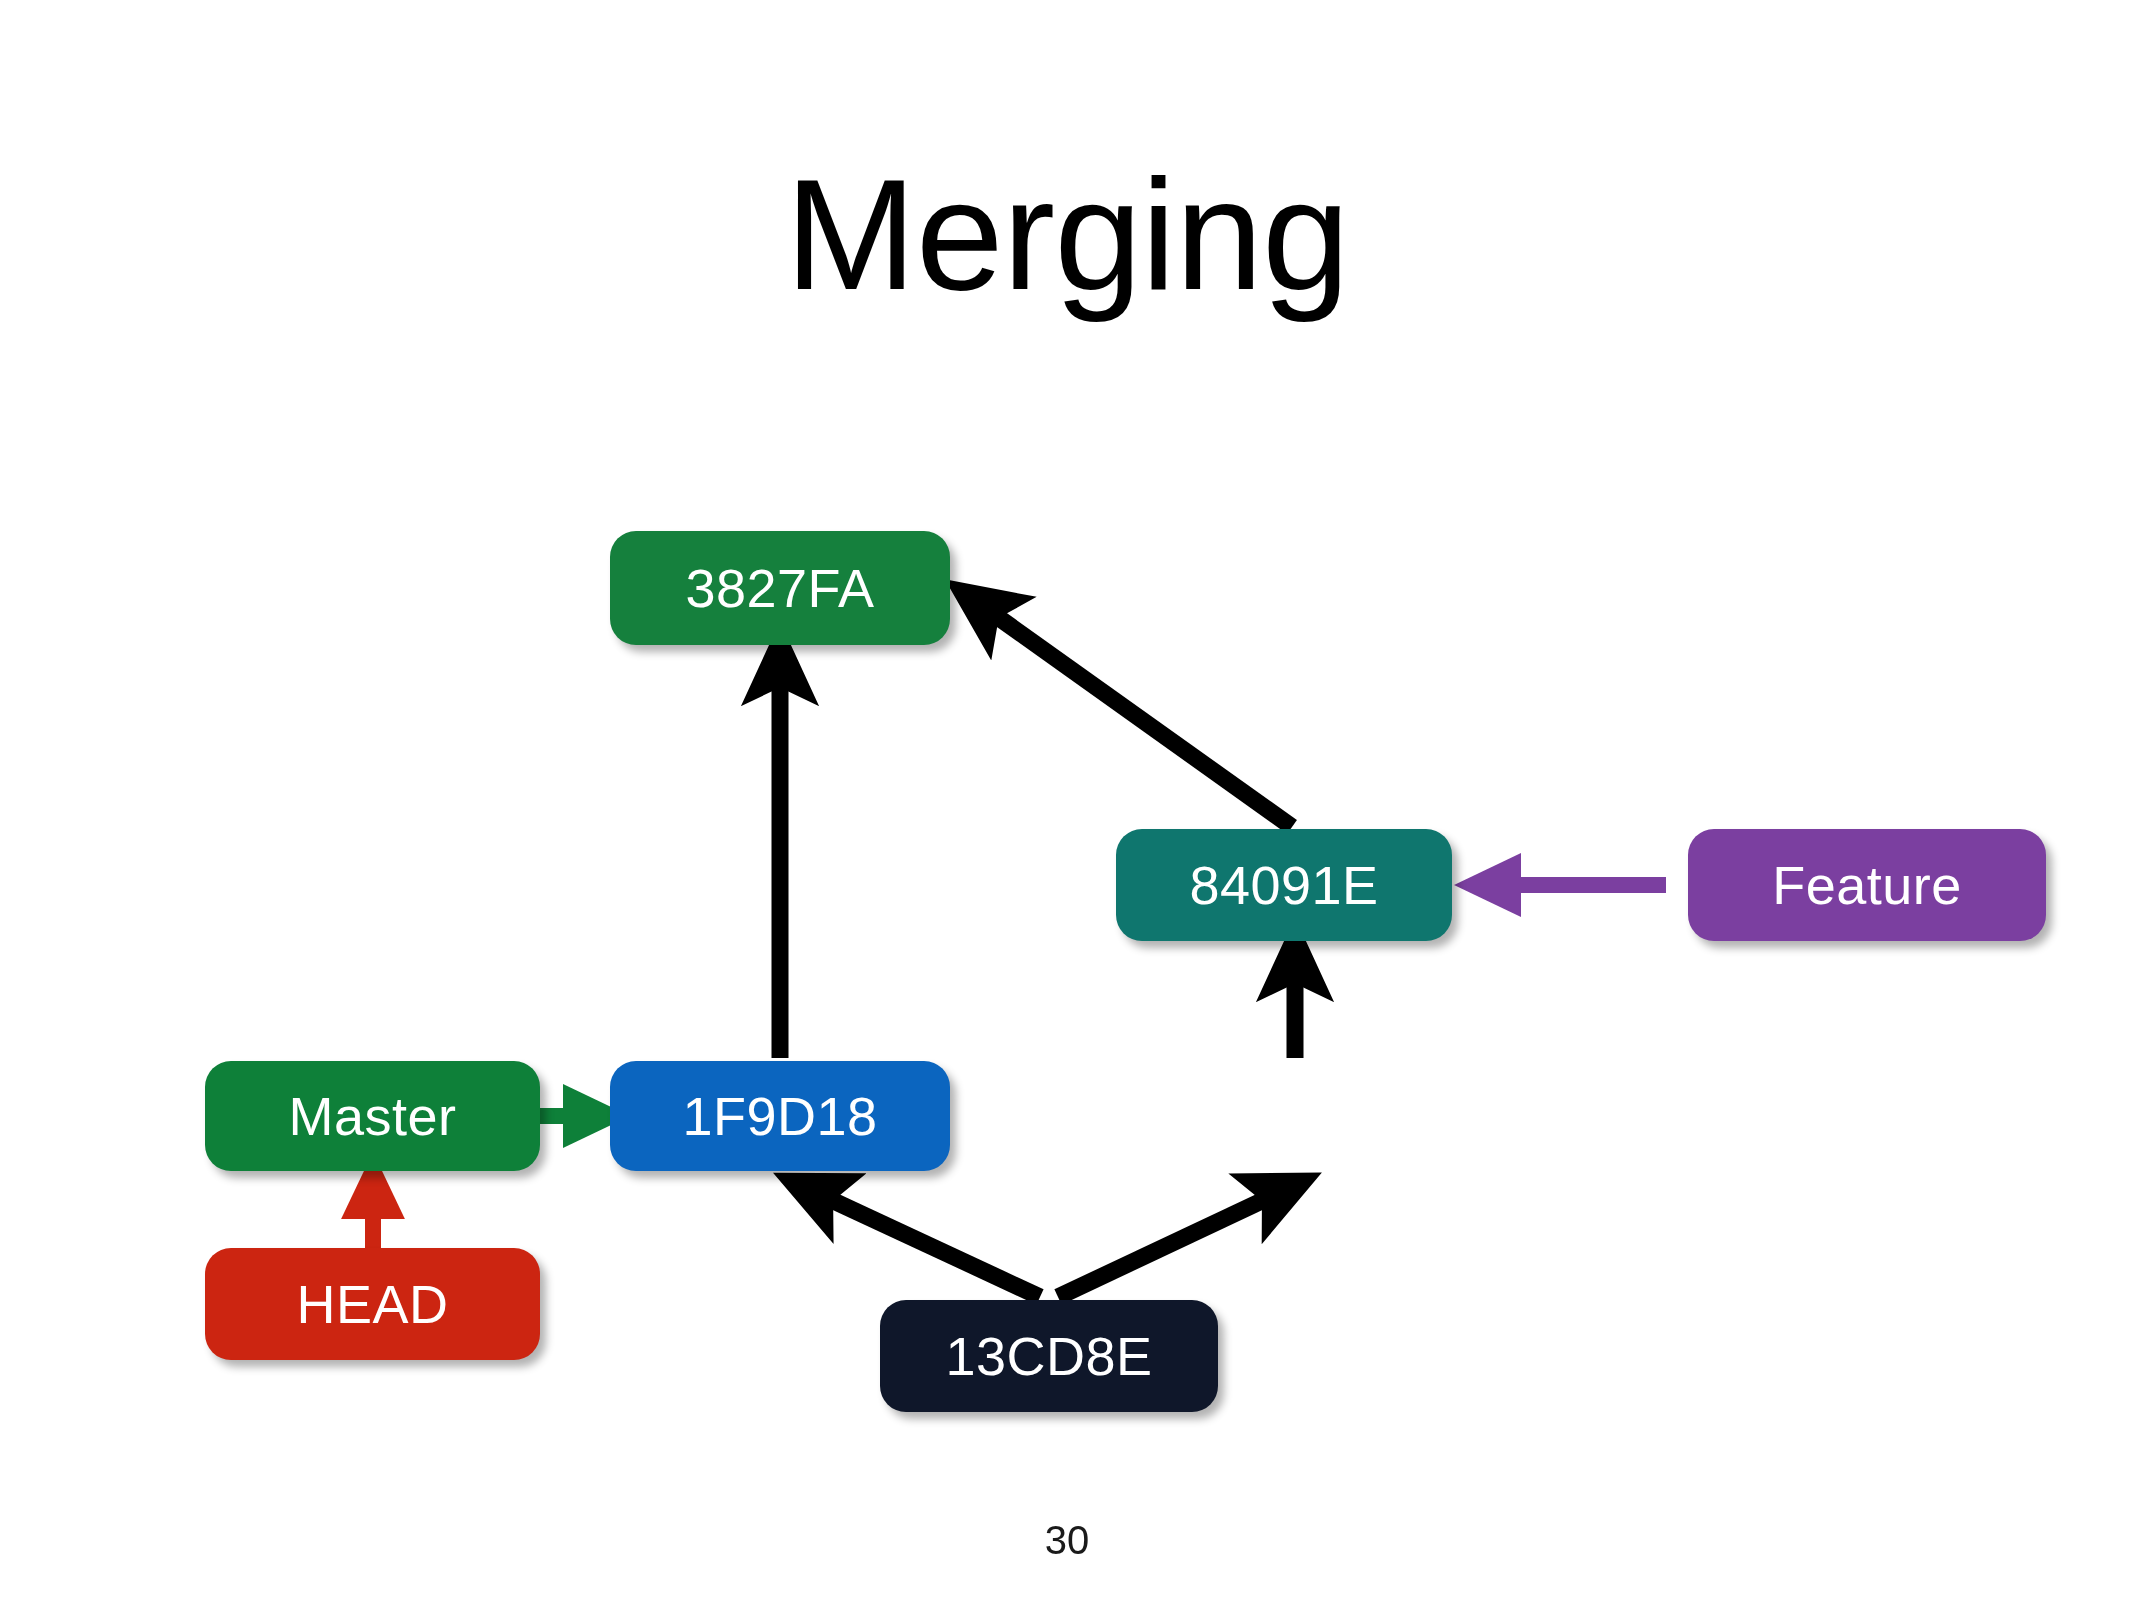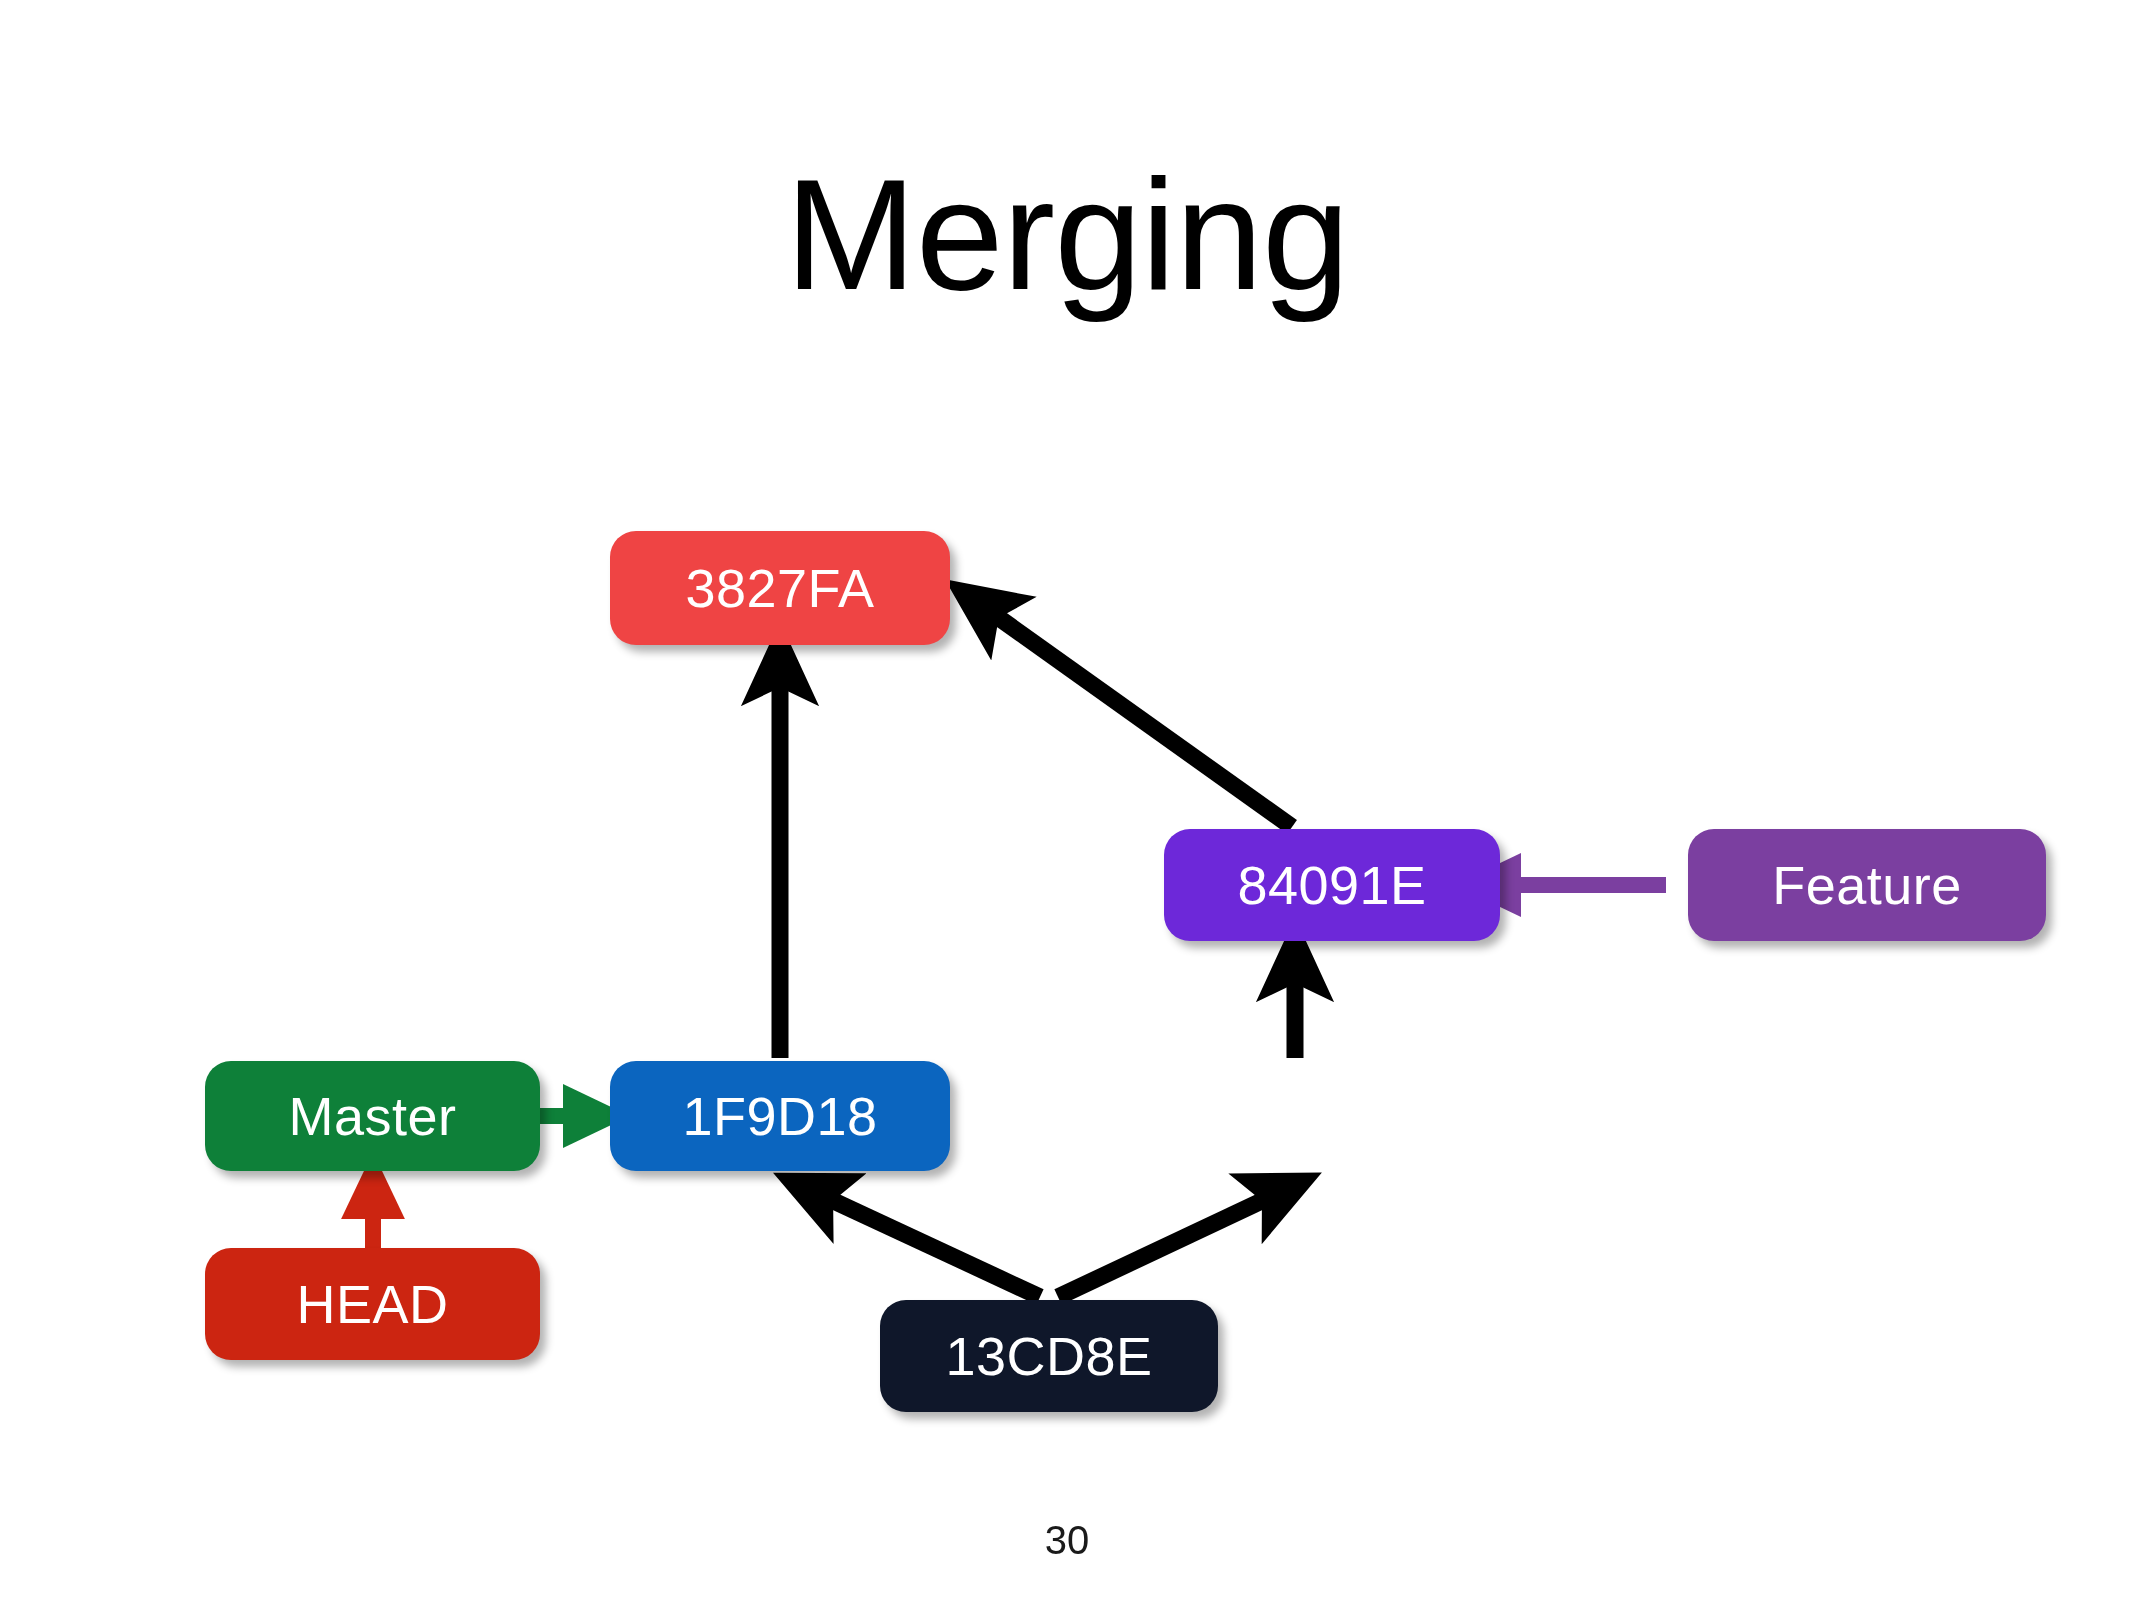--- a/index.html
+++ b/index.html
@@ -98,24 +98,24 @@
 
     <line x1="1058" y1="1297" x2="1285" y2="1190" stroke="#000000" stroke-width="17" marker-end="url(#ah-black)"></line>
 
     <line x1="540" y1="1116" x2="598" y2="1116" stroke="#0E8039" stroke-width="16" marker-end="url(#ah-green)"></line>
 
     <line x1="373" y1="1250" x2="373" y2="1184" stroke="#CC2511" stroke-width="16" marker-end="url(#ah-red)"></line>
 
     <line x1="1666" y1="885" x2="1486" y2="885" stroke="#7B3FA0" stroke-width="16" marker-end="url(#ah-purple)"></line>
   </svg>
 
-  <div class="node" style="left: 610px; top: 531px; width: 340px; height: 114px; background: #ef4444;">
+  <div class="node" style="left: 610px; top: 531px; width: 340px; height: 114px; background: #15803d;">
       <span>3827FA</span>
     </div>
-  <div class="node" style="left: 1164px; top: 829px; width: 336px; height: 112px; background: #6d28d9;">
+  <div class="node" style="left: 1116px; top: 829px; width: 336px; height: 112px; background: #0f766e;">
       <span>84091E</span>
     </div>
   <div class="node" style="left: 1688px; top: 829px; width: 358px; height: 112px; background: rgb(123, 63, 160);">
       <span>Feature</span>
     </div>
   <div class="node" style="left: 610px; top: 1061px; width: 340px; height: 110px; background: rgb(11, 101, 191);">
       <span>1F9D18</span>
     </div>
   <div class="node" style="left: 205px; top: 1248px; width: 335px; height: 112px; background: rgb(204, 37, 17);">
       <span>HEAD</span>

